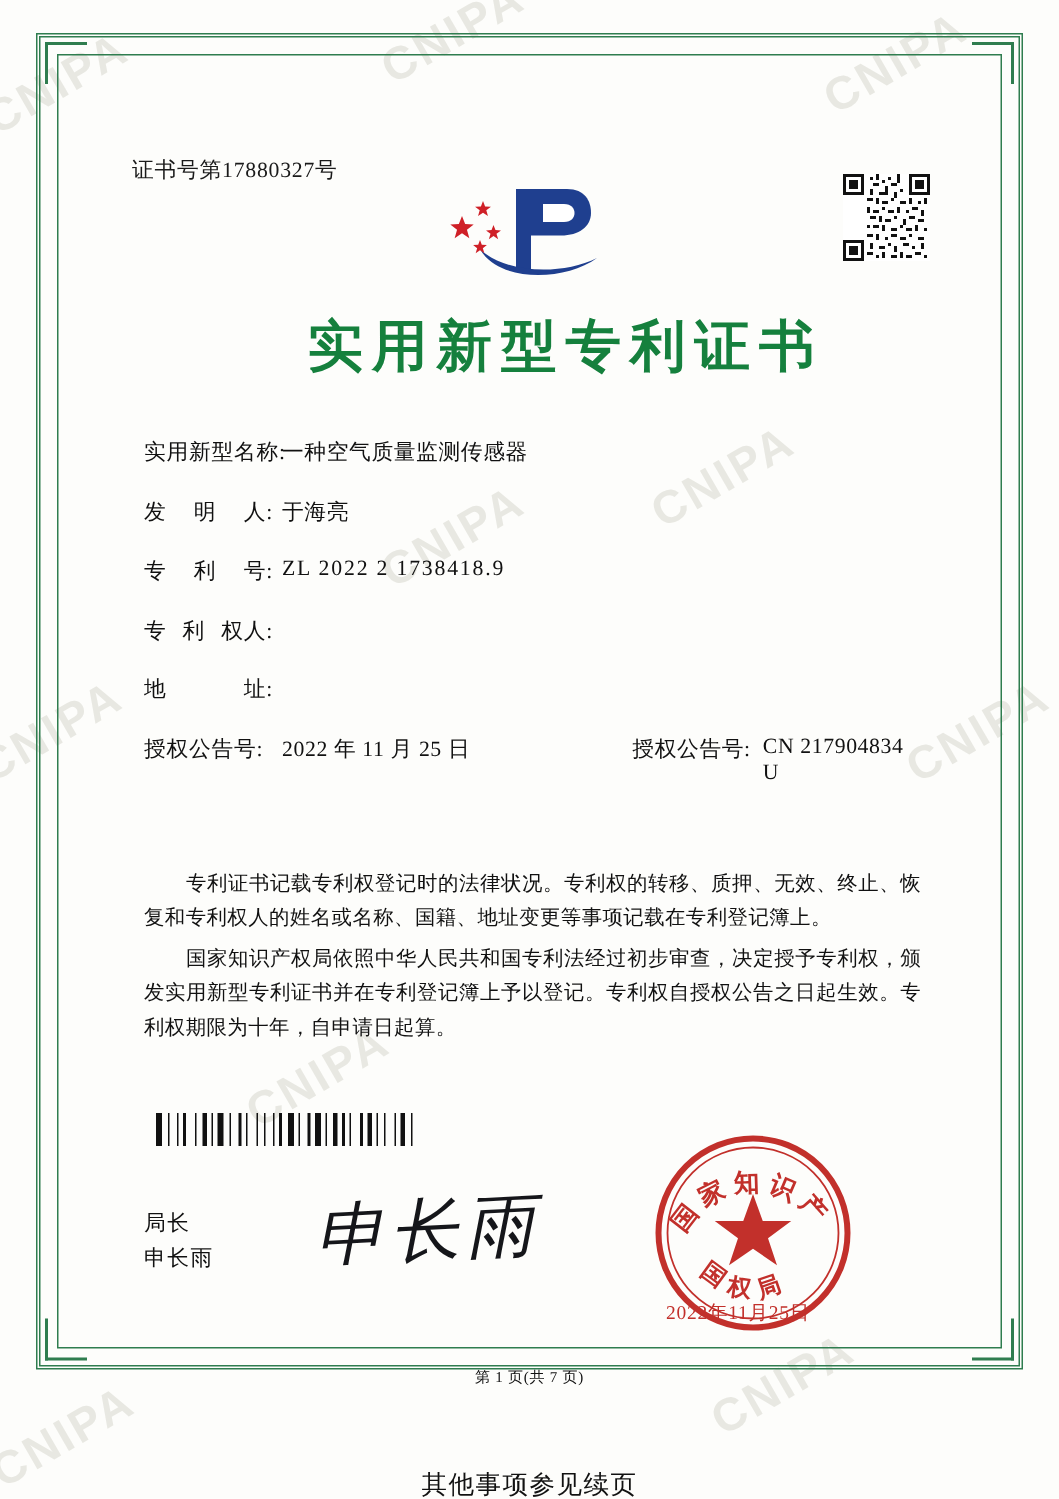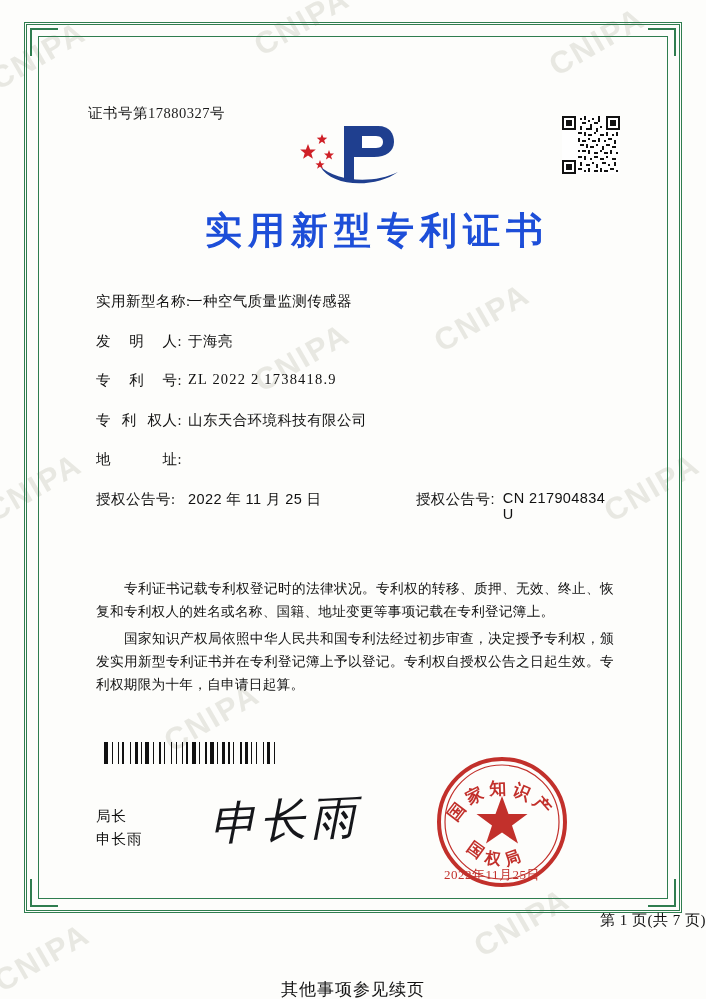--- a/index.html
+++ b/index.html
@@ -93,21 +93,21 @@
     width: 58px; height: 58px;
   }
 
   .title {
     position: absolute;
     left: 0; right: 0; top: 206px;
     text-align: center;
     font-size: 37px;
     font-weight: bold;
     letter-spacing: 6px;
-    color: #1d4ed8;
+    color: #15803d;
     font-family: "Liberation Serif", "DejaVu Serif", serif;
     padding-left: 48px;
   }
 
   
   .fields {
     position: absolute;
     left: 96px; top: 292px;
     width: 520px;
     font-size: 14.5px;
@@ -127,21 +127,21 @@
   .label.spread {
     display: flex;
     justify-content: space-between;
     width: 86px;
     flex: 0 0 86px;
     padding-right: 6px;
   }
   .value {
     flex: 1 1 auto;
     letter-spacing: 0.4px;
-    font-family: Liberation Sans, sans-serif;
+    font-family: Liberation Serif, serif;
   }
   .value.mono {
     font-family: "Liberation Serif", "DejaVu Serif", serif;
     letter-spacing: 1.2px;
   }
   .value .line2 {
     display: block;
     margin-top: 4px;
   }
   .inline-pair {
@@ -214,22 +214,22 @@
     font-size: 13px;
     color: #c2302b;
     letter-spacing: 0.5px;
     font-family: "Liberation Serif", "DejaVu Serif", serif;
   }
 
   
   .page-no {
     position: absolute;
     left: 0; right: 0; top: 911px;
-    text-align: right;
-    font-size: 15px;
+    text-align: center;
+    font-size: 10px;
     color: #111;
     letter-spacing: 0.5px;
   }
   .footer-note {
     position: absolute;
     left: 0; right: 0; top: 978px;
     text-align: center;
     font-size: 17px;
     color: #111;
     letter-spacing: 1px;
@@ -390,21 +390,20 @@
       <div class="value mono">ZL 2022 2 1738418.9</div>
     </div>
 
 
     <div class="row">
       <div class="label spread">
         <span>专</span>
         <span>利</span>
         <span>权人:</span>
       </div>
-      <div class="value">山东天合环境科技有限公司</div>
     </div>
 
     <div class="row">
       <div class="label spread">
         <span>地</span>
         <span>址:</span>
       </div>
       <div class="value">
       </div>
     </div>

